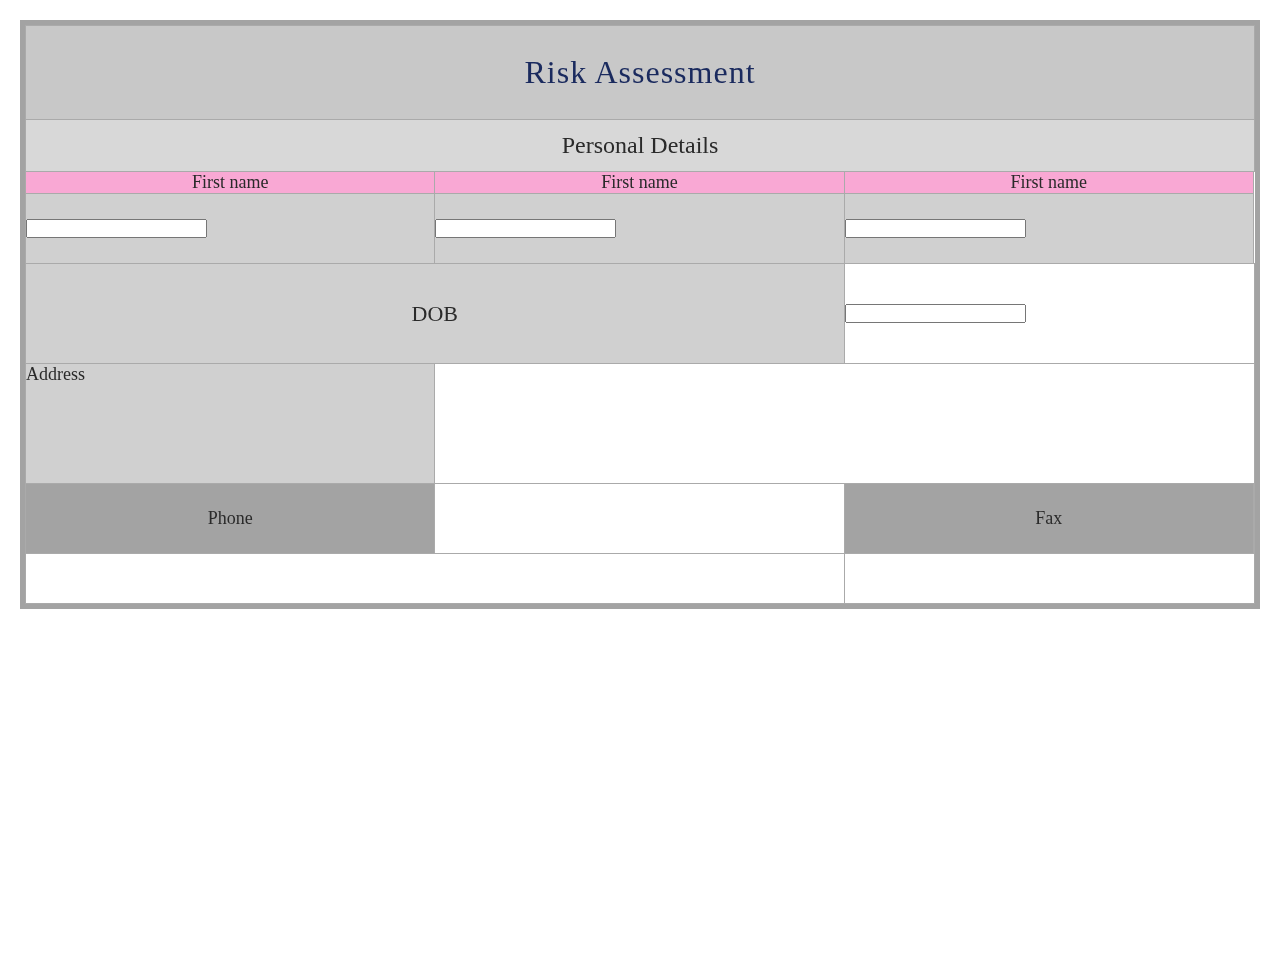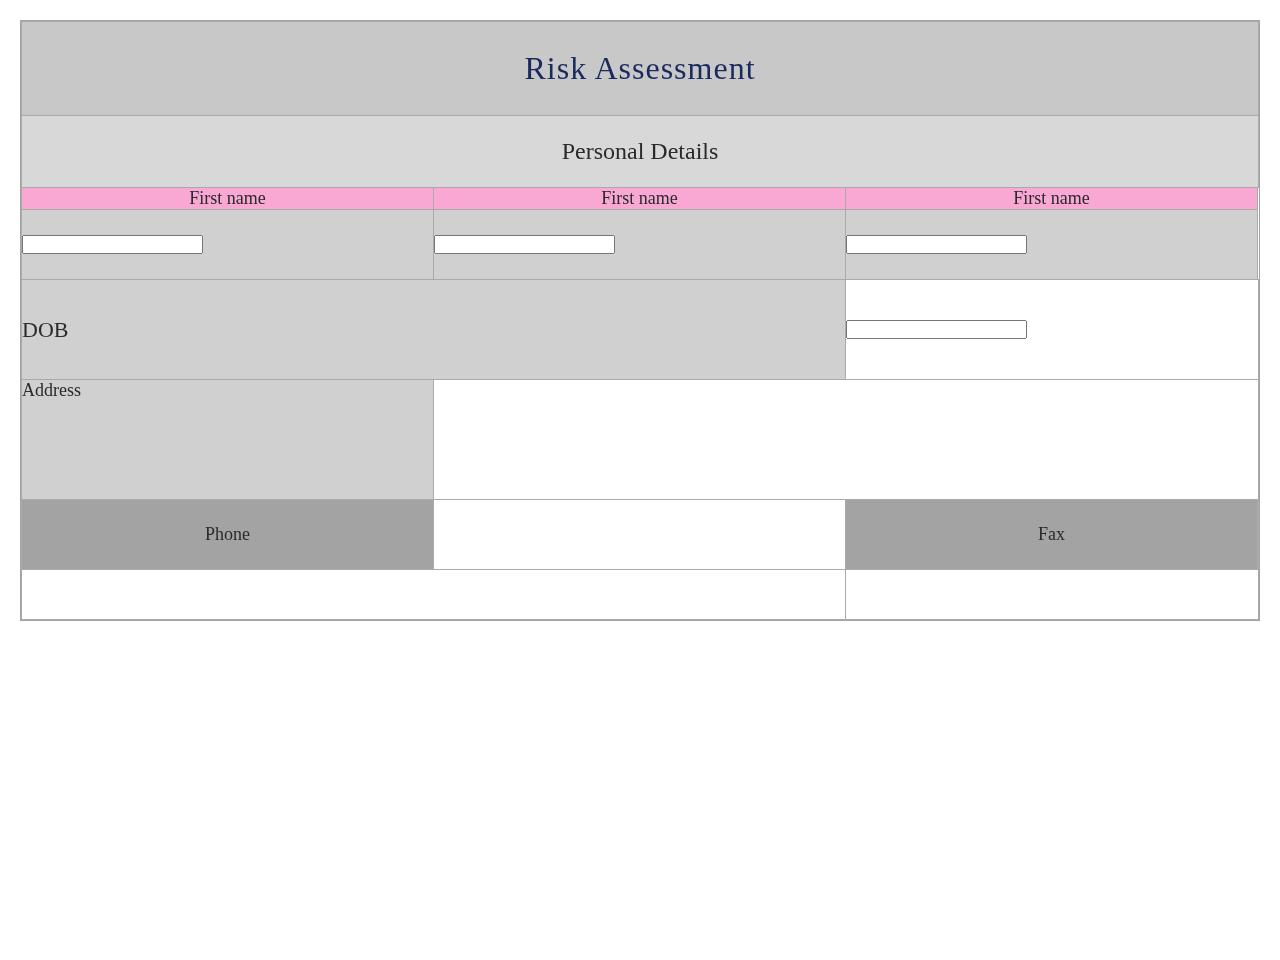--- a/index.html
+++ b/index.html
@@ -11,21 +11,21 @@
     body {
       font-family: Georgia, 'Times New Roman', serif;
       background: #ffffff;
       display: flex;
       justify-content: center;
       padding: 20px;
     }
 
     .form-container {
       width: 1272px;
-      border: 1px solid #a3a3a3;
+      border: 5px solid #a3a3a3;
       border-collapse: collapse;
     }
 
     .form-table {
       width: 100%;
       border-collapse: collapse;
     }
 
     .form-table td,
     .form-table th {
@@ -44,21 +44,21 @@
       font-size: 32px;
       color: #1a2a5e;
       font-weight: normal;
       letter-spacing: 1px;
     }
 
     
     .section-header-row td {
       background-color: #d8d8d8;
       text-align: center;
-      padding: 22px 20px;
+      padding: 12px 20px;
     }
 
     .section-header-text {
       font-size: 24px;
       color: #2a2a2a;
       font-weight: normal;
     }
 
     
     .label-cell {
@@ -74,21 +74,21 @@
     .gray-input-cell {
       background-color: #d0d0d0;
       padding: 18px 10px;
       height: 70px;
       vertical-align: middle;
     }
 
     
     .dob-label-cell {
       background-color: #d0d0d0;
-      text-align: left;
+      text-align: center;
       padding: 32px 20px;
       font-size: 22px;
       color: #2a2a2a;
       vertical-align: middle;
       width: 50%;
     }
 
     .dob-input-cell {
       background-color: #ffffff;
       padding: 20px 15px;

